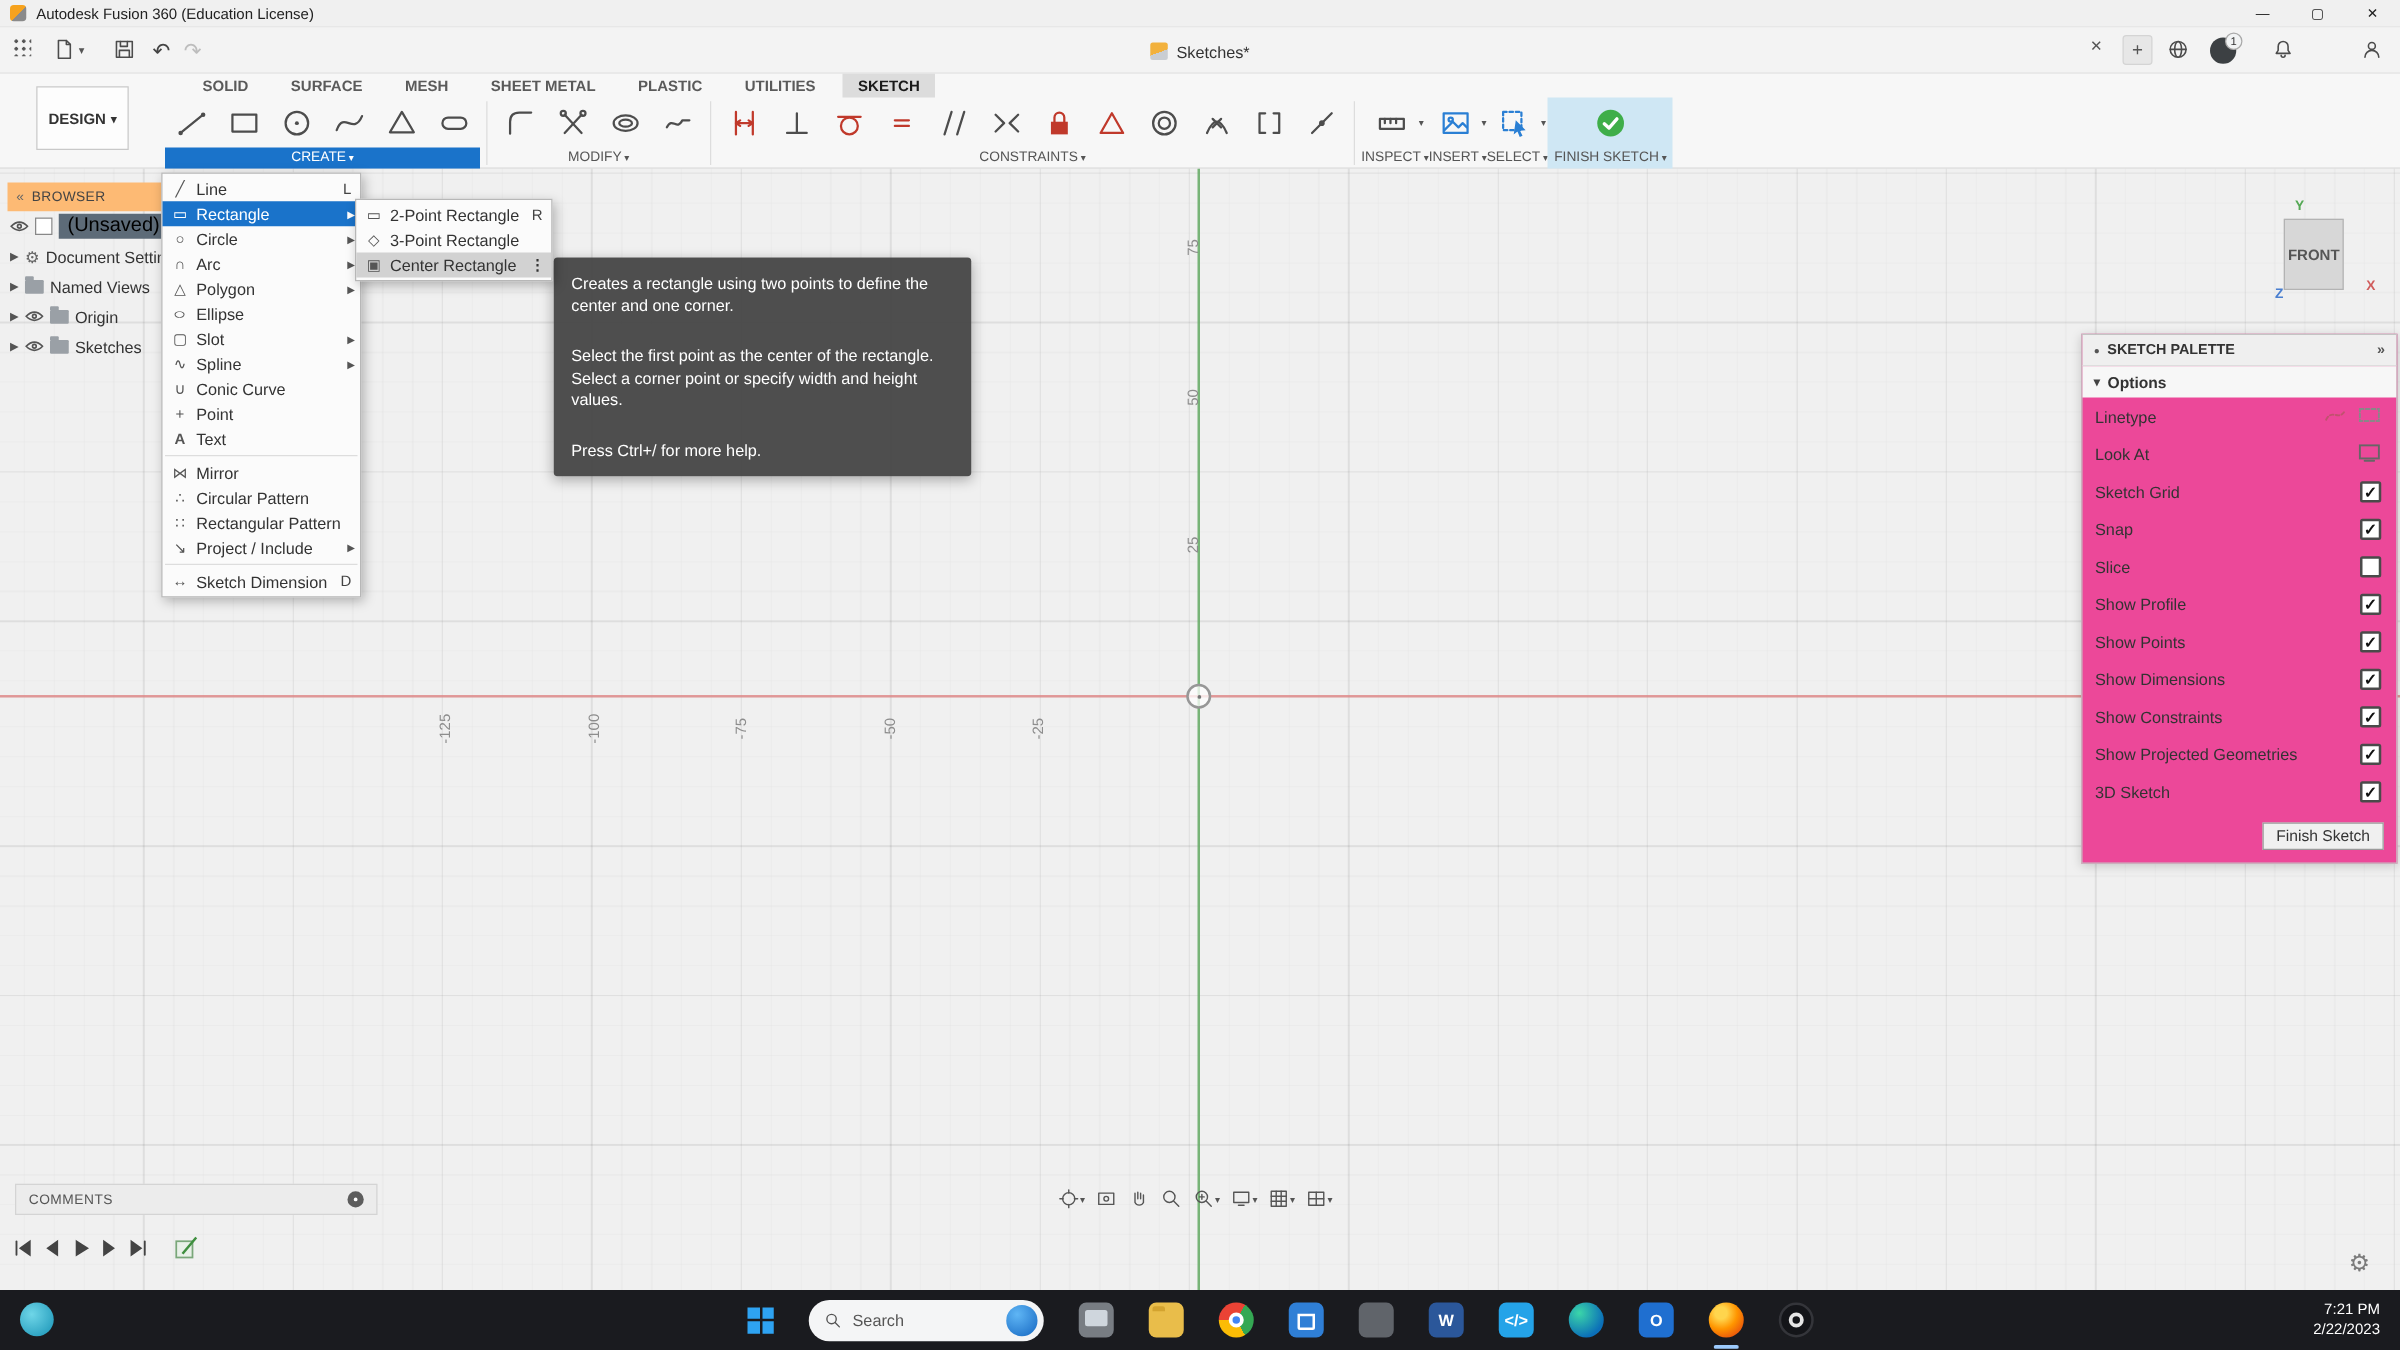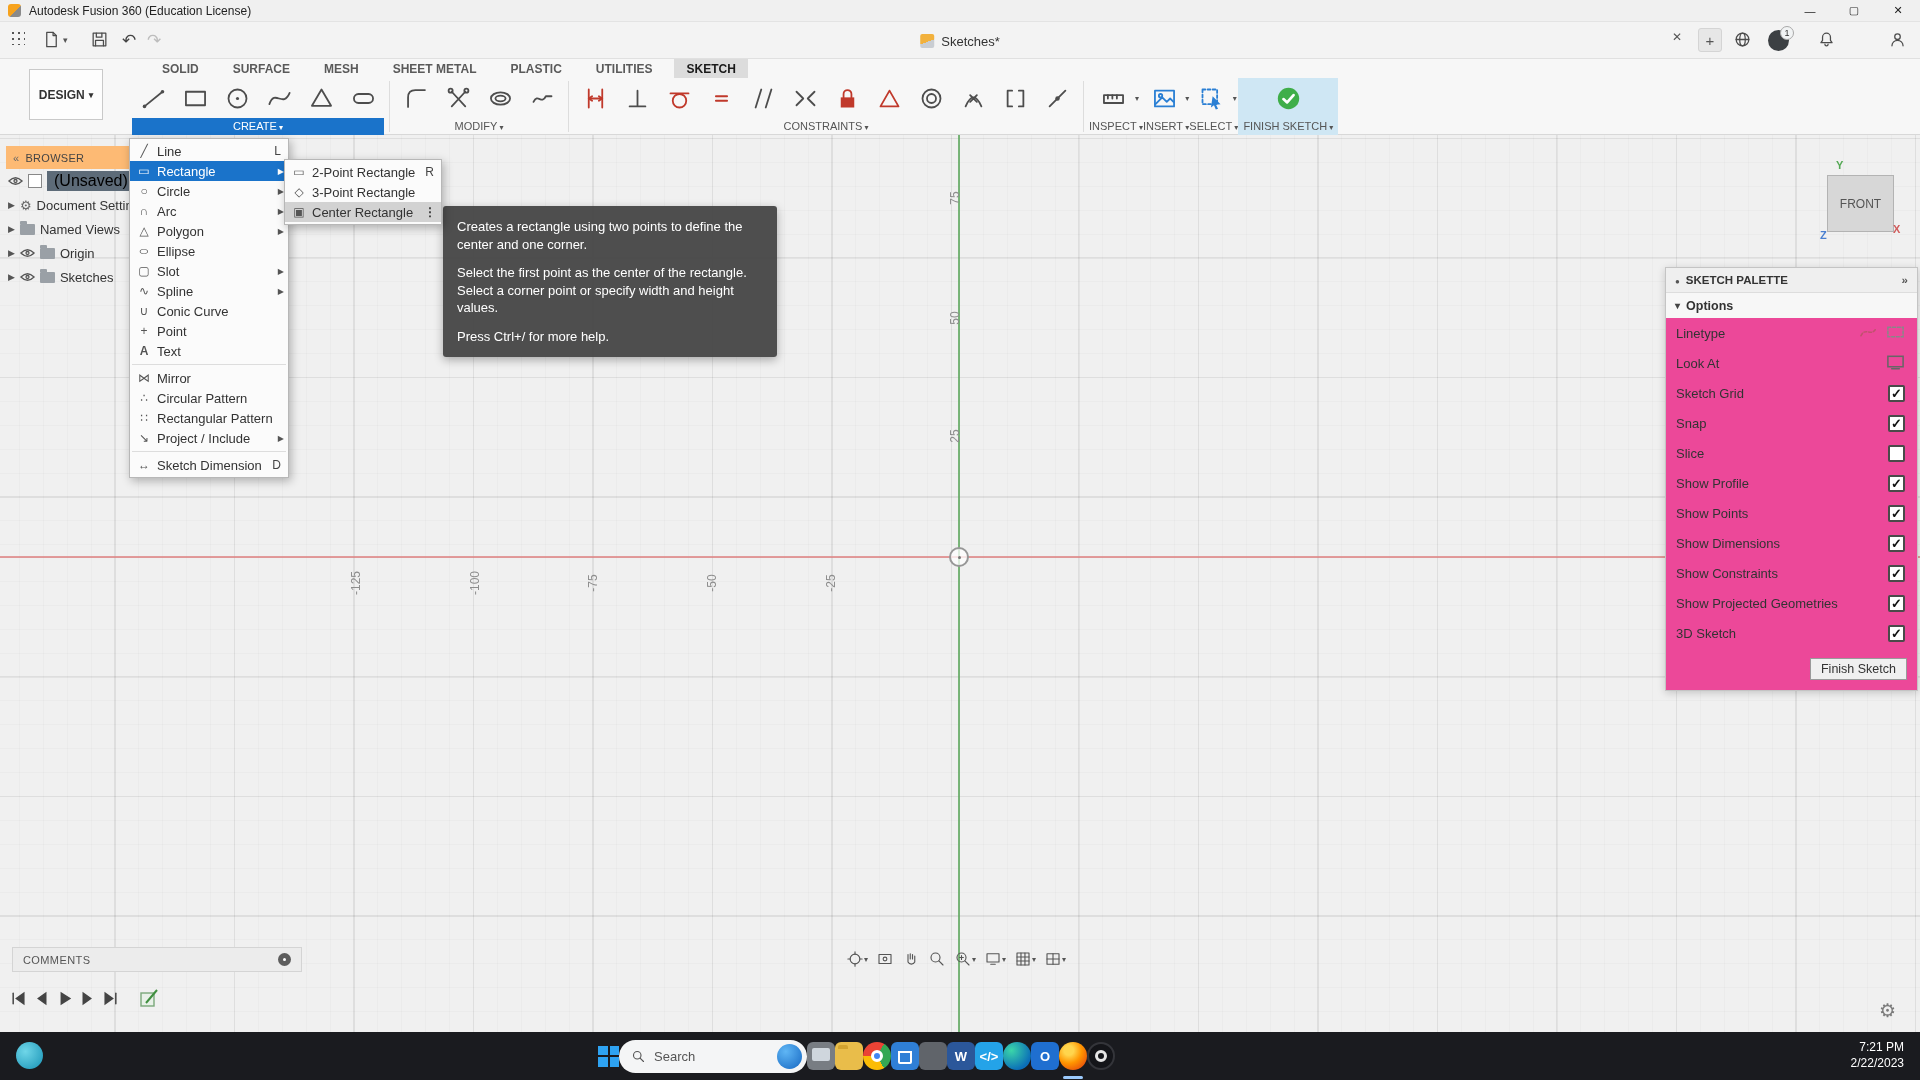--- a/index.html
+++ b/index.html
@@ -64,22 +64,22 @@
       repeating-linear-gradient(to bottom, rgba(0,0,0,.055) 0 1px, transparent 1px 119.5px),
       repeating-linear-gradient(to right, rgba(0,0,0,.02) 0 1px, transparent 1px 23.9px),
       repeating-linear-gradient(to bottom, rgba(0,0,0,.02) 0 1px, transparent 1px 23.9px);
     background-position:959px 422px,959px 422px,959px 422px,959px 422px}
   .axis-v{position:absolute;left:958px;top:0;width:2px;height:100%;background:#64aa64;opacity:.85}
   .axis-h{position:absolute;left:0;top:421px;width:100%;height:2px;background:#df8585;opacity:.8}
   .origin{position:absolute;left:949px;top:412px;width:20px;height:20px;border:2px solid #979797;
           border-radius:50%;background:rgba(255,255,255,.75)}
   .origin::after{content:"";position:absolute;left:7px;top:7px;width:3px;height:3px;background:#777;border-radius:50%}
   .vlab,.hlab{position:absolute;font-size:12px;color:#8d8d8d;transform:rotate(-90deg);white-space:nowrap}
-  .viewcube{position:absolute;left:1827px;top:40px;width:67px;height:57px;background:#d7d7d7;border:1px solid #b3b3b3;
-            display:flex;align-items:center;justify-content:center;font-size:12px;font-weight:400;color:#555}
+  .viewcube{position:absolute;left:1827px;top:40px;width:48px;height:57px;background:#d7d7d7;border:1px solid #b3b3b3;
+            display:flex;align-items:center;justify-content:center;font-size:12px;font-weight:700;color:#555}
   .axl{position:absolute;font-size:11px;font-weight:700}
   .axl.y{left:1836px;top:24px;color:#54a854}
   .axl.x{left:1893px;top:88px;color:#d05c5c}
   .axl.z{left:1820px;top:94px;color:#4a7fd0}
 
   .navbar{position:absolute;left:843px;top:812px;display:flex;align-items:center;gap:2px}
   .nbtn{height:24px;display:flex;align-items:center;padding:0 3px}
   .nbtn svg{width:18px;height:18px;stroke:#555;fill:none;stroke-width:1.5;stroke-linecap:round;stroke-linejoin:round}
 
   .comments{position:absolute;left:12px;top:812px;width:290px;height:25px;background:#ececec;border:1px solid #d4d4d4;
@@ -134,21 +134,21 @@
 
   .submenu{position:absolute;left:284px;top:159px;width:158px;z-index:11;background:#fbfbfb;border:1px solid #b7b7b7;
            box-shadow:2px 3px 9px rgba(0,0,0,.28);padding:2px 0;font-size:13px;color:#333}
   .submenu .mi.hl2{background:#d2d2d2}
   .mi.more::after{content:"⋮";position:absolute;right:5px;font-size:12px;font-weight:700;color:#333}
 
   
   .tooltip{position:absolute;left:443px;top:206px;width:334px;z-index:9;background:rgba(72,72,72,.97);color:#fff;
            font-size:13px;font-weight:400;line-height:1.35;padding:12px 14px;border-radius:3px;
            box-shadow:0 3px 10px rgba(0,0,0,.3)}
-  .tooltip p + p{margin-top:11px}
+  .tooltip p + p{margin-top:23px}
 
   
   .palette{position:absolute;left:1665px;top:267px;width:253px;z-index:5;background:#ec4899;border:1px solid #c4c4c4;
            box-shadow:0 2px 8px rgba(0,0,0,.18);font-size:13px;color:#333;padding-bottom:10px}
   .phead{height:25px;background:#efefef;border-bottom:1px solid #ddd;display:flex;align-items:center;
          padding:0 9px;font-size:11.5px;font-weight:700;color:#333;gap:6px}
   .pdot::before{content:"●";font-size:8px;color:#555}
   .pcol{margin-left:auto;color:#555}
   .pcol::before{content:"»"}
   .psec{height:25px;display:flex;align-items:center;padding:0 9px;font-weight:700;font-size:12.5px;background:#f7f7f7;gap:6px}
@@ -158,21 +158,21 @@
   .pchk{width:17px;height:17px;border:2px solid #4a4a4a;border-radius:2px;background:#fff;display:flex;
         align-items:center;justify-content:center;font-size:13px;font-weight:700;color:#111;flex:none}
   .picon svg{width:19px;height:16px;fill:none;stroke-width:1.6;stroke-linecap:round}
   .pfin{display:flex;justify-content:flex-end;padding:10px 10px 0}
   .finishbtn{font-size:12.5px;padding:3px 10px;background:#f0f0f0;border:1px solid #9a9a9a;color:#333;font-family:inherit}
 
   
   .taskbar{position:absolute;left:0;top:1032px;width:1920px;height:48px;background:#1a1b1f}
   .tbwidgets{position:absolute;left:16px;top:10px;width:27px;height:27px;border-radius:50%;
              background:radial-gradient(circle at 35% 35%,#6fd6e8,#1792b5)}
-  .tbcenter{position:absolute;left:598px;top:0;height:48px;display:flex;align-items:center;gap:0}
+  .tbcenter{position:absolute;left:598px;top:0;height:48px;display:flex;align-items:center;gap:28px}
   .winlogo{width:21px;height:21px;display:grid;grid-template-columns:1fr 1fr;grid-template-rows:1fr 1fr;gap:2px}
   .winlogo span{background:#2ea3f2}
   .searchpill{width:188px;height:33px;background:#f4f5f6;border-radius:17px;display:flex;align-items:center;
               padding:0 5px 0 12px;gap:8px;font-size:13px;color:#555}
   .searchpill svg{width:15px;height:15px;stroke:#555;fill:none;stroke-width:1.8;stroke-linecap:round}
   .bing{margin-left:auto;width:25px;height:25px;border-radius:50%;background:radial-gradient(circle at 35% 30%,#5fb6f5,#1567c2)}
   .app{width:28px;height:28px;border-radius:6px;position:relative;display:flex;align-items:center;justify-content:center;
        color:#fff;font-size:13px;font-weight:700}
   .a-desktop{background:#787d83}
   .a-desktop::after{content:"";position:absolute;inset:6px 5px 9px 5px;background:#cfd6dd;border-radius:2px}

